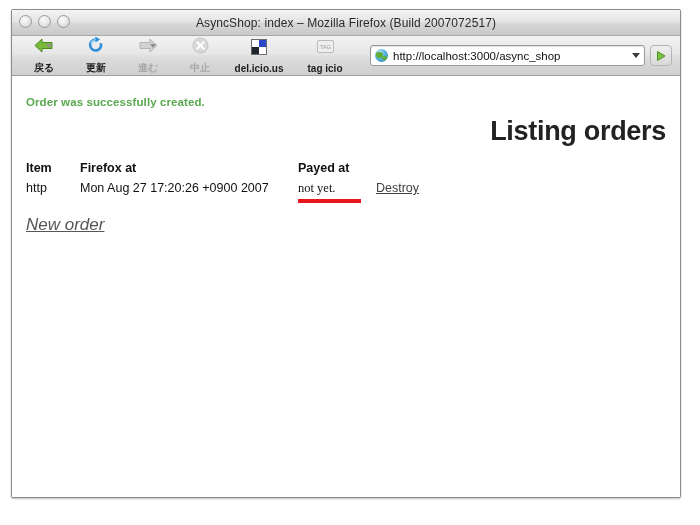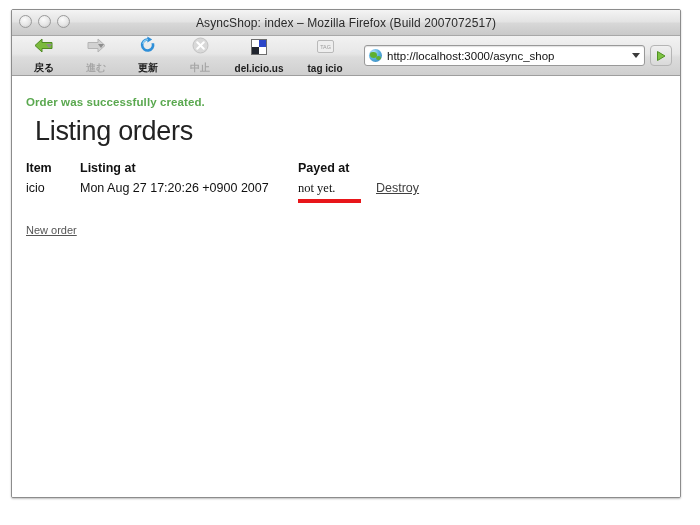--- a/index.html
+++ b/index.html
@@ -117,21 +117,21 @@
     width: 0; height: 0;
     border-left: 3px solid transparent;
     border-right: 3px solid transparent;
     border-top: 4px solid #8d8d8d;
   }
 
   
   .urlbar-wrap {
     display: flex;
     align-items: center;
-    margin-left: 6px;
+    margin-left: 12px;
     flex: 1;
     padding-right: 8px;
   }
 
   .urlbar {
     flex: 1;
     height: 21px;
     background: #ffffff;
     border: 1px solid #999999;
     border-radius: 3px;
@@ -212,24 +212,25 @@
   .flash-notice {
     color: #5aa84f;
     font-size: 11.5px;
     font-weight: bold;
     margin: 8px 0 2px 0;
     letter-spacing: 0.1px;
   }
 
   .page-heading {
     font-size: 27px;
-    font-weight: normal;
+    font-weight: bold;
     color: #222222;
-    margin: 8px 0 14px 9px;
+    margin: 8px 0 14px 0;
     letter-spacing: -0.3px;
+    text-align: right;
   }
 
   table.orders {
     border-collapse: collapse;
     font-size: 12.5px;
     color: #111111;
   }
 
   table.orders th {
     text-align: left;
@@ -259,22 +260,23 @@
     height: 4px;
     background: #e8161a;
   }
 
   a.link {
     color: #404040;
     text-decoration: underline;
   }
 
   .new-order-wrap {
-    margin-top: 28px;
-    font-size: 11px;
+    margin-top: 19px;
+    font-size: 17px;
+    font-style: italic;
   }
   .new-order-wrap a { color: #555555; }
 
   
   svg { display: block; }
 </style>
 </head>
 <body>
 
 <div id="root">
@@ -295,39 +297,39 @@
       <div class="tb-btn">
         <span class="tb-icon">
           <svg width="20" height="17" viewBox="0 0 20 17">
             <polygon points="1,8.5 8,2 8,5.5 18,5.5 18,11.5 8,11.5 8,15" fill="#7cba3d" stroke="#4e8a22" stroke-width="1" stroke-linejoin="round"></polygon>
           </svg>
           <span class="dropmark"></span>
         </span>
         <span class="tb-label">戻る</span>
       </div>
 
-      <div class="tb-btn disabled">
-        <span class="tb-icon">
-          <svg width="20" height="17" viewBox="0 0 20 17">
-            <polygon points="19,8.5 12,2 12,5.5 2,5.5 2,11.5 12,11.5 12,15" fill="#d2d2d2" stroke="#b4b4b4" stroke-width="1" stroke-linejoin="round"></polygon>
-          </svg>
-          <span class="dropmark"></span>
-        </span>
-        <span class="tb-label">進む</span>
-      </div>
-
       <div class="tb-btn">
         <span class="tb-icon">
           <svg width="18" height="18" viewBox="0 0 18 18">
             <path d="M9 2.2 A6.8 6.8 0 1 0 15.2 7.2 L12.4 7.2 A4.2 4.2 0 1 1 9 4.8 Z" fill="#2f8fd8"></path>
             <polygon points="8.4,0.4 8.4,6.6 13.2,3.5" fill="#2f8fd8"></polygon>
             <path d="M9 3.6 A5.4 5.4 0 0 0 3.9 8" fill="none" stroke="#8ed0f5" stroke-width="1.3"></path>
           </svg>
         </span>
         <span class="tb-label">更新</span>
+      </div>
+
+      <div class="tb-btn disabled">
+        <span class="tb-icon">
+          <svg width="20" height="17" viewBox="0 0 20 17">
+            <polygon points="19,8.5 12,2 12,5.5 2,5.5 2,11.5 12,11.5 12,15" fill="#d2d2d2" stroke="#b4b4b4" stroke-width="1" stroke-linejoin="round"></polygon>
+          </svg>
+          <span class="dropmark"></span>
+        </span>
+        <span class="tb-label">進む</span>
       </div>
 
       <div class="tb-btn disabled">
         <span class="tb-icon">
           <svg width="17" height="17" viewBox="0 0 17 17">
             <circle cx="8.5" cy="8.5" r="7.5" fill="#d9d9d9" stroke="#c2c2c2" stroke-width="1"></circle>
             <path d="M5.2 5.2 L11.8 11.8 M11.8 5.2 L5.2 11.8" stroke="#ffffff" stroke-width="2" stroke-linecap="round"></path>
           </svg>
         </span>
         <span class="tb-label">中止</span>
@@ -374,28 +376,28 @@
     <div class="content">
 
       <p class="flash-notice">Order was successfully created.</p>
 
       <h1 class="page-heading">Listing orders</h1>
 
       <table class="orders">
         <thead>
           <tr>
             <th class="col-item">Item</th>
-            <th class="col-order">Listing at</th>
+            <th class="col-order">Firefox at</th>
             <th class="col-payed">Payed at</th>
             <th></th>
           </tr>
         </thead>
         <tbody>
           <tr>
-            <td class="cell-pad-r">icio</td>
+            <td class="cell-pad-r">http</td>
             <td class="cell-pad-r">Mon Aug 27 17:20:26 +0900 2007</td>
             <td class="cell-pad-r">
               <span class="payed-cell">
                 <span>not yet.</span>
                 <span class="red-underline"></span>
               </span>
             </td>
             <td>
               <a class="link" href="#">Destroy</a>
             </td>

